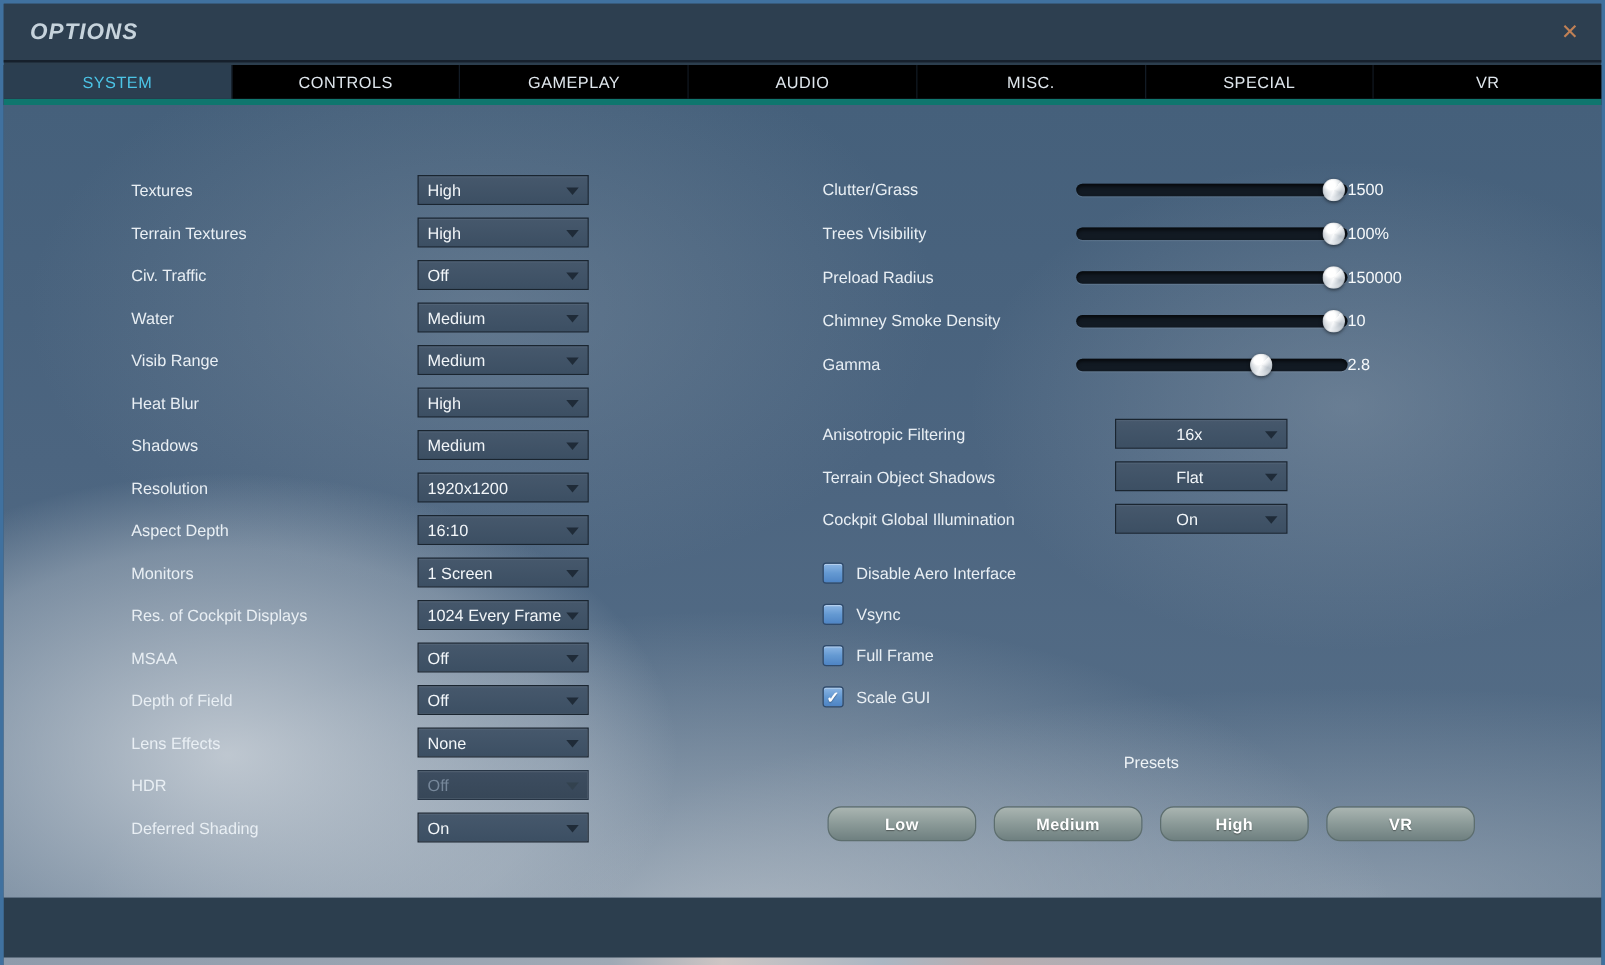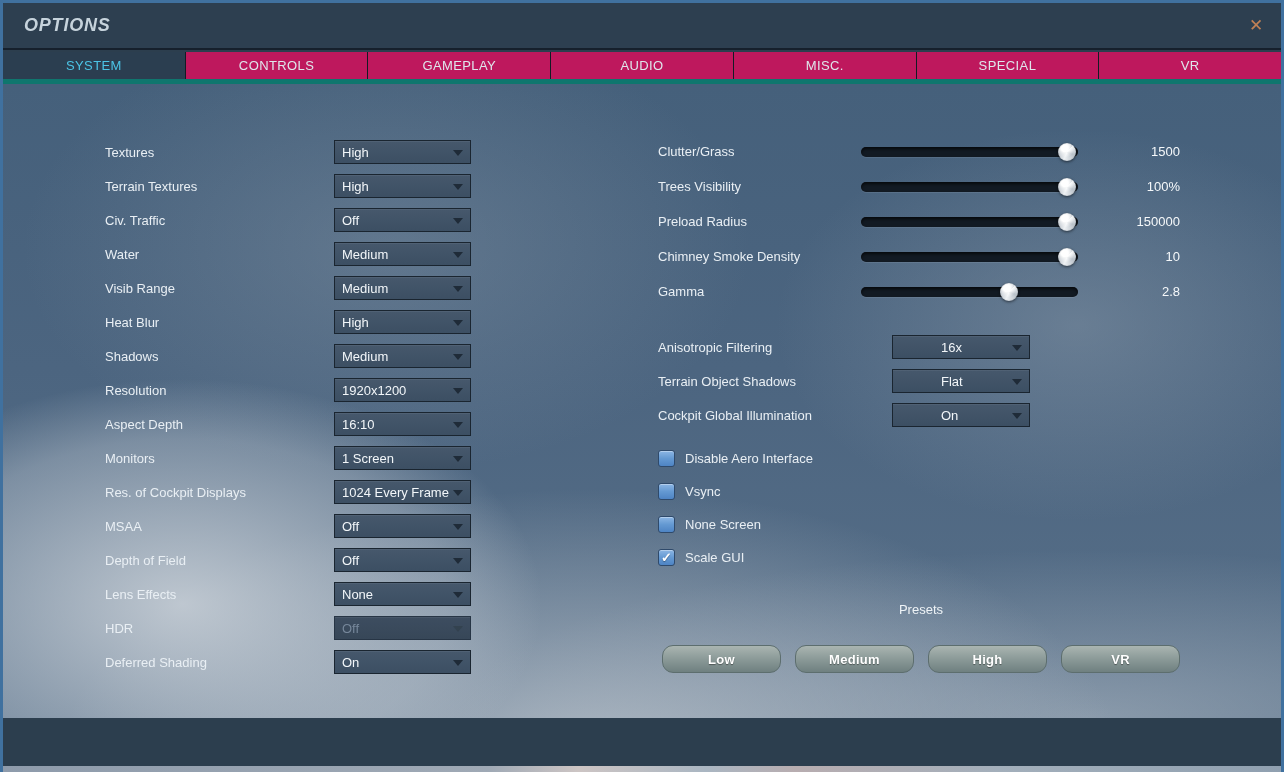--- a/index.html
+++ b/index.html
@@ -23,21 +23,21 @@
     color:#c08055; font-size:17px; cursor:pointer;
   }
   
   .tabbar {
     position:absolute; left:3px; right:3px; top:52px; height:32px;
     display:flex; background:#202d3b; border-bottom:5px solid #0f766e;
   }
   .tab {
     flex:1; display:flex; align-items:center; justify-content:center;
     color:#dfe6ec; font-size:13px; letter-spacing:.4px;
-    border-right:1px solid #121b25; cursor:pointer; background:#be185d;
+    border-right:1px solid #121b25; cursor:pointer; background:#000000;
   }
   .tab:last-child { border-right:none; }
   .tab.active { background:#2b3e50; color:#4cc4e6; }
   
   .content {
     position:absolute; left:3px; right:3px; top:84px; height:634px; overflow:hidden;
     background:
       radial-gradient(ellipse 480px 300px at 14% 82%, rgba(216,221,226,.80), rgba(198,206,214,.38) 55%, rgba(198,206,214,0) 75%),
       radial-gradient(ellipse 760px 400px at 46% 108%, rgba(190,198,206,.85), rgba(190,198,206,0) 70%),
       radial-gradient(ellipse 430px 280px at 84% 38%, rgba(150,164,178,.40), rgba(150,164,178,0) 70%),
@@ -76,21 +76,21 @@
   }
   .knob {
     position:absolute; top:50%; left:calc(var(--p,50%) - 9px); transform:translateY(-50%);
     width:18px; height:18px; border-radius:50%;
     background:
       radial-gradient(circle at 38% 30%, #ffffff 0 20%, rgba(255,255,255,0) 55%),
       conic-gradient(from 40deg, #f4f6f8, #b9c1c9 20%, #eef1f4 45%, #aeb7c0 65%, #f4f6f8 85%, #c4ccd3);
     box-shadow: 0 1px 3px rgba(0,0,0,.55), inset 0 0 1px rgba(0,0,0,.4);
     cursor:grab;
   }
-  .sval { flex:1; text-align:right; font-size:13px; color:#f5f8fa; }
+  .sval { flex:1; font-size:13px; color:#f5f8fa; }
   
   .rdrop-col { position:absolute; left:655px; top:246px; width:372px; }
   
   .check-col { position:absolute; left:655px; top:358px; }
   .crow { height:33px; display:flex; align-items:center; }
   .checkbox {
     width:17px; height:17px; border-radius:3px; margin-right:10px;
     background:linear-gradient(180deg,#8cb6e4 0%,#6499d2 50%,#4e84c4 100%);
     border:1px solid #2f4a6b; box-shadow: inset 0 1px 0 rgba(255,255,255,.35);
     display:flex; align-items:center; justify-content:center; cursor:pointer;
@@ -333,21 +333,21 @@
       <div class="crow">
         <span class="checkbox">
             <span class="check-mark">✓</span>
           </span>
         <span class="lbl">Vsync</span>
         </div>
       <div class="crow">
         <span class="checkbox">
             <span class="check-mark">✓</span>
           </span>
-        <span class="lbl">None Screen</span>
+        <span class="lbl">Full Frame</span>
         </div>
       <div class="crow">
         <span class="checkbox checked">
             <span class="check-mark">✓</span>
           </span>
         <span class="lbl">Scale GUI</span>
         </div>
     </div>
 
     <div class="presets-title">Presets</div>

